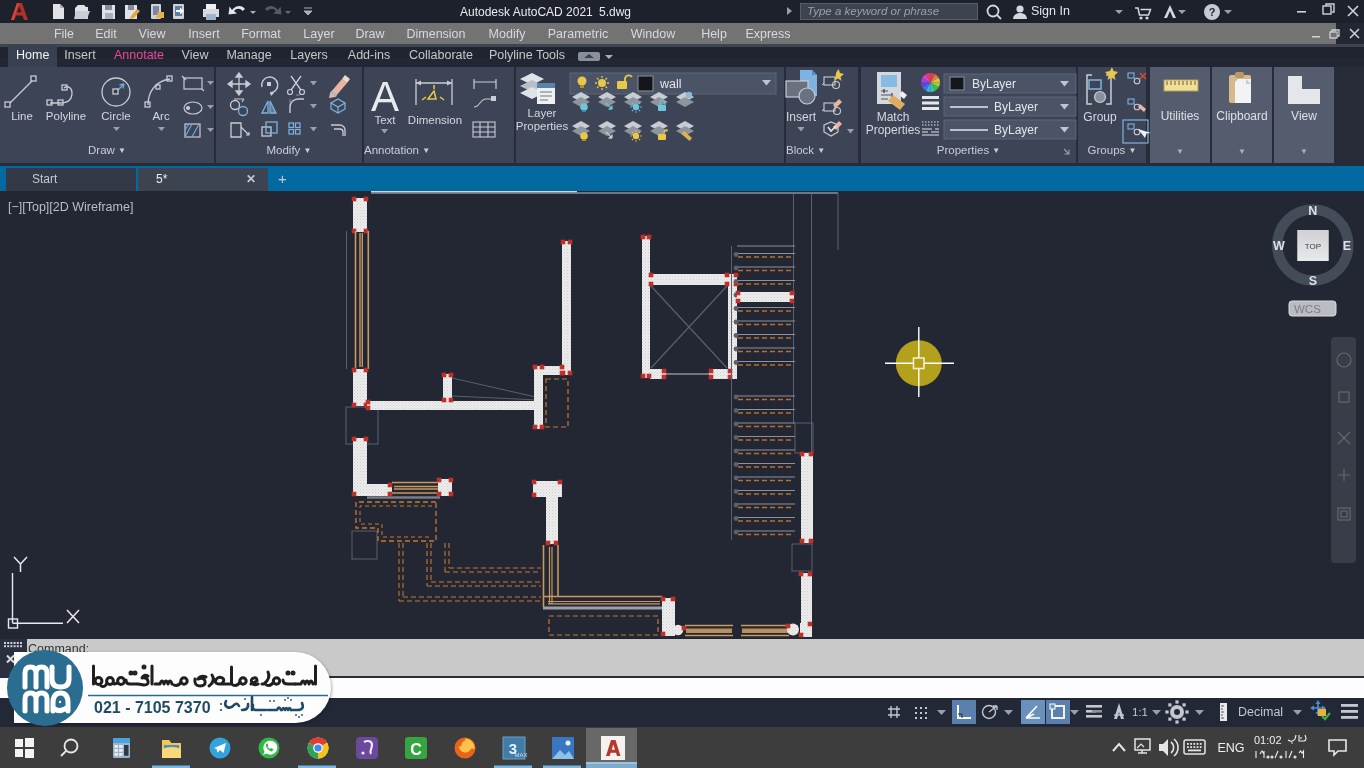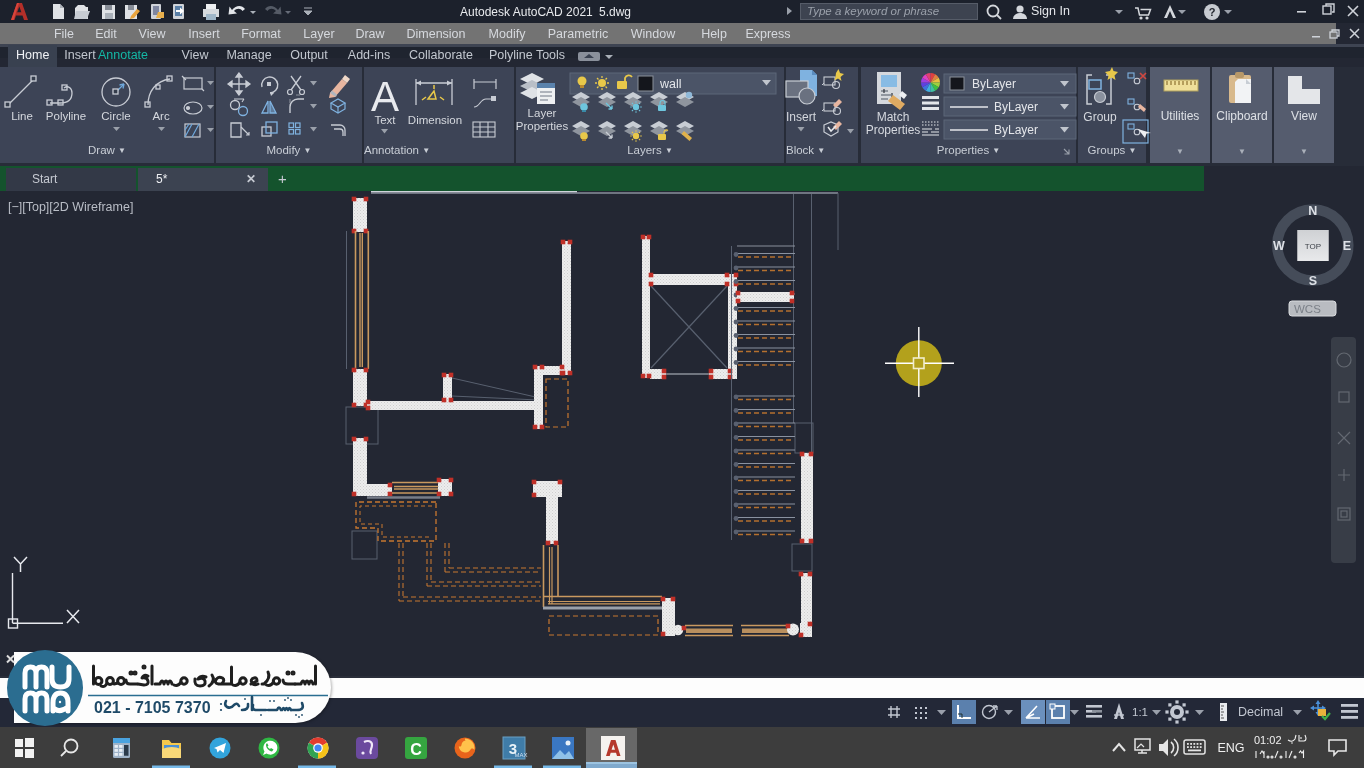--- a/index.html
+++ b/index.html
@@ -93,42 +93,41 @@
 <rect x="2" y="10" width="8" height="1.5" fill="#cfd3d9"></rect>
 <rect x="20" y="6" width="7" height="6" fill="none" stroke="#cfd3d9" stroke-width="1.3"></rect>
         <path d="M22 6 v-2 h7 v6 h-2" fill="none" stroke="#cfd3d9" stroke-width="1.3"></path>
 <path d="M40 3 l9 9 M49 3 l-9 9" stroke="#cfd3d9" stroke-width="1.5"></path>
 </svg>
 </div>
     <div class="abs" style="left:0;top:44px;width:1364px;height:14px;background:#1f242f">
 <div class="abs" style="left:0;top:0;width:1364px;height:2.5px;background:#3e4452"></div>
 <div class="abs" style="left:8px;top:1px;height:22px;background:#394150;color:#f0f2f5;font-size:12.5px;padding:3px 8px 0">Home</div>
       <span class="abs" style="left:80px;top:4px;transform:translateX(-50%);white-space:nowrap;color:#c3c8d0;font-size:12.5px">Insert</span>
-      <span class="abs" style="left:123px;top:4px;transform:translateX(-50%);white-space:nowrap;color:#14b8a6;font-size:12.5px">Annotate</span>
+      <span class="abs" style="left:139px;top:4px;transform:translateX(-50%);white-space:nowrap;color:#ec4899;font-size:12.5px">Annotate</span>
       <span class="abs" style="left:195px;top:4px;transform:translateX(-50%);white-space:nowrap;color:#c3c8d0;font-size:12.5px">View</span>
       <span class="abs" style="left:249px;top:4px;transform:translateX(-50%);white-space:nowrap;color:#c3c8d0;font-size:12.5px">Manage</span>
-      <span class="abs" style="left:309px;top:4px;transform:translateX(-50%);white-space:nowrap;color:#c3c8d0;font-size:12.5px">Output</span>
+      <span class="abs" style="left:309px;top:4px;transform:translateX(-50%);white-space:nowrap;color:#c3c8d0;font-size:12.5px">Layers</span>
       <span class="abs" style="left:369px;top:4px;transform:translateX(-50%);white-space:nowrap;color:#c3c8d0;font-size:12.5px">Add-ins</span>
       <span class="abs" style="left:441px;top:4px;transform:translateX(-50%);white-space:nowrap;color:#c3c8d0;font-size:12.5px">Collaborate</span>
       <span class="abs" style="left:527px;top:4px;transform:translateX(-50%);white-space:nowrap;color:#c3c8d0;font-size:12.5px">Polyline Tools</span>
 <svg class="abs" style="left:578px;top:6px" width="40" height="14">
         <rect x="0" y="2" width="22" height="9" rx="2" fill="#8a909b"></rect>
         <path d="M6 8 l5 -4 5 4 z" fill="#394150"></path>
         <path d="M27 5 l4 4 4 -4 z" fill="#aab0b8"></path>
       </svg>
 </div>
     <div class="abs" style="left:0;top:67px;width:1364px;height:99px;background:#272c38">
       <div class="abs" style="left:0px;top:0;width:214px;height:96px;background:#3d4456"></div>
       <div class="abs" style="left:0px;top:77px;width:214px;height:19px;color:#c9ced6;font-size:11.5px;text-align:center">Draw <span style="font-size:8px;position:relative;top:-1px">▼</span></div>
       <div class="abs" style="left:216px;top:0;width:146px;height:96px;background:#3d4456"></div>
       <div class="abs" style="left:216px;top:77px;width:146px;height:19px;color:#c9ced6;font-size:11.5px;text-align:center">Modify <span style="font-size:8px;position:relative;top:-1px">▼</span></div>
       <div class="abs" style="left:364px;top:0;width:150px;height:96px;background:#3d4456"></div>
       <div class="abs" style="left:364px;top:77px;width:150px;height:19px;color:#c9ced6;font-size:11.5px;">Annotation <span style="font-size:8px;position:relative;top:-1px">▼</span></div>
       <div class="abs" style="left:516px;top:0;width:268px;height:96px;background:#3d4456"></div>
-      <div class="abs" style="left:516px;top:77px;width:268px;height:19px;color:#c9ced6;font-size:11.5px;text-align:center">Layers <span style="font-size:8px;position:relative;top:-1px">▼</span></div>
       <div class="abs" style="left:786px;top:0;width:72px;height:96px;background:#3d4456"></div>
       <div class="abs" style="left:786px;top:77px;width:72px;height:19px;color:#c9ced6;font-size:11.5px;text-align:left">Block <span style="font-size:8px;position:relative;top:-1px">▼</span></div>
       <div class="abs" style="left:861px;top:0;width:215px;height:96px;background:#3d4456"></div>
       <div class="abs" style="left:861px;top:77px;width:215px;height:19px;color:#c9ced6;font-size:11.5px;text-align:center">Properties <span style="font-size:8px;position:relative;top:-1px">▼</span></div>
       <div class="abs" style="left:1078px;top:0;width:68px;height:96px;background:#3d4456"></div>
       <div class="abs" style="left:1078px;top:77px;width:68px;height:19px;color:#c9ced6;font-size:11.5px;text-align:center">Groups <span style="font-size:8px;position:relative;top:-1px">▼</span></div>
       <div class="abs" style="left:1150px;top:0;width:60px;height:96px;background:#555c6e"></div>
       <div class="abs" style="left:1150px;top:42px;width:60px;color:#dde0e5;font-size:12px;text-align:center">Utilities</div>
       <div class="abs" style="left:1150px;top:80px;width:60px;color:#aab0ba;font-size:8px;text-align:center">▼</div>
       <div class="abs" style="left:1212px;top:0;width:60px;height:96px;background:#555c6e"></div>
@@ -391,21 +390,21 @@
         <line x1="1187" y1="14" x2="1187" y2="18" stroke="#7a5c1c" stroke-width="1"></line>
         <line x1="1191" y1="14" x2="1191" y2="18" stroke="#7a5c1c" stroke-width="1"></line>
         <line x1="1195" y1="14" x2="1195" y2="18" stroke="#7a5c1c" stroke-width="1"></line>
         <rect x="1229" y="8" width="22" height="28" rx="2" fill="#d8b98c"></rect>
         <rect x="1235" y="5" width="9" height="6" rx="2" fill="#b89868"></rect>
         <path d="M1238 12 h13 l0 24 h-16 v-21z" fill="#f2f3f5"></path>
         <path d="M1246 12 l5 5 h-5z" fill="#c8cdd4"></path>
         <path d="M1288 9 h14 v13 h18 v15 h-32 z" fill="#e4e6e9"></path>
       </svg>
     </div>
-    <div class="abs" style="left:0;top:166px;width:1204px;height:25px;background:#14532d">
+    <div class="abs" style="left:0;top:166px;width:1364px;height:25px;background:#0369a1">
 <div class="abs" style="left:6px;top:2px;width:130px;height:23px;background:#333947;color:#c6cad2;font-size:12px;padding:4px 0 0 26px">Start</div>
 <div class="abs" style="left:138px;top:2px;width:130px;height:23px;background:#3c4351;color:#eef0f3"></div>
 <div class="abs" style="left:138px;top:2px;width:130px;height:23px;background:#3c4351;color:#eef0f3;font-size:12px;padding:4px 0 0 18px">5*</div>
 <div class="abs" style="left:246px;top:6px;color:#c6cad2;font-size:12px;font-weight:bold">✕</div>
 <div class="abs" style="left:278px;top:4px;color:#c6cad2;font-size:15px">+</div>
 </div>
     <div class="abs" style="left:0;top:191px;width:1364px;height:448px;background:#232733;overflow:hidden" id="canvas">
       <div class="abs" style="left:8px;top:9px;color:#b9bdc6;font-size:12.5px">[−][Top][2D Wireframe]</div>
       <svg class="abs" style="left:0;top:0" width="1364" height="448" id="plan">
         <defs>
@@ -658,20 +657,38 @@
             <circle cx="1344" cy="360" r="7"></circle>
             <rect x="1339" y="392" width="10" height="10"></rect>
             <path d="M1338 432 l12 12 M1350 432 l-12 12"></path>
             <path d="M1338 475 h12 M1344 469 v12"></path>
             <rect x="1338" y="508" width="12" height="12"></rect>
             <rect x="1341" y="511" width="6" height="6"></rect>
           </g>
         </g>
       </svg>
     </div>
+    <div class="abs" style="left:0;top:639px;width:1364px;height:37px;background:#c9c9c9">
+<div class="abs" style="left:0;top:0;width:27px;height:37px;background:#2b3040"></div>
+<svg class="abs" style="left:4px;top:3px" width="20" height="8">
+        <rect x="0.0" y="0.0" width="2" height="2" fill="#cfd3d9"></rect>
+        <rect x="3.2" y="0.0" width="2" height="2" fill="#cfd3d9"></rect>
+        <rect x="6.4" y="0.0" width="2" height="2" fill="#cfd3d9"></rect>
+        <rect x="9.600000000000001" y="0.0" width="2" height="2" fill="#cfd3d9"></rect>
+        <rect x="12.8" y="0.0" width="2" height="2" fill="#cfd3d9"></rect>
+        <rect x="16.0" y="0.0" width="2" height="2" fill="#cfd3d9"></rect>
+        <rect x="0.0" y="3.2" width="2" height="2" fill="#cfd3d9"></rect>
+        <rect x="3.2" y="3.2" width="2" height="2" fill="#cfd3d9"></rect>
+        <rect x="6.4" y="3.2" width="2" height="2" fill="#cfd3d9"></rect>
+        <rect x="9.600000000000001" y="3.2" width="2" height="2" fill="#cfd3d9"></rect>
+        <rect x="12.8" y="3.2" width="2" height="2" fill="#cfd3d9"></rect>
+        <rect x="16.0" y="3.2" width="2" height="2" fill="#cfd3d9"></rect>
+      </svg>
+<div class="abs" style="left:28px;top:3px;color:#333;font-size:12.5px">Command:</div>
+</div>
 <div class="abs" style="left:0;top:676px;width:1364px;height:2px;background:#2a2e3a"></div>
 <div class="abs" style="left:0;top:678px;width:1364px;height:20px;background:#fdfdfd"></div>
     <div class="abs" style="left:0;top:698px;width:1364px;height:29px;background:#232837;overflow:hidden" id="status">
       <svg class="abs" style="left:0;top:0" width="1364" height="34">
         <g transform="translate(0,-3)">
           <g stroke="#c2c7d1" stroke-width="1.4">
             <path d="M891 11 v12 M897 11 v12 M888 14 h12 M888 20 h12"></path>
           </g>
           <rect x="915" y="12" width="2" height="2" fill="#c2c7d1"></rect>
           <rect x="920" y="12" width="2" height="2" fill="#c2c7d1"></rect>

